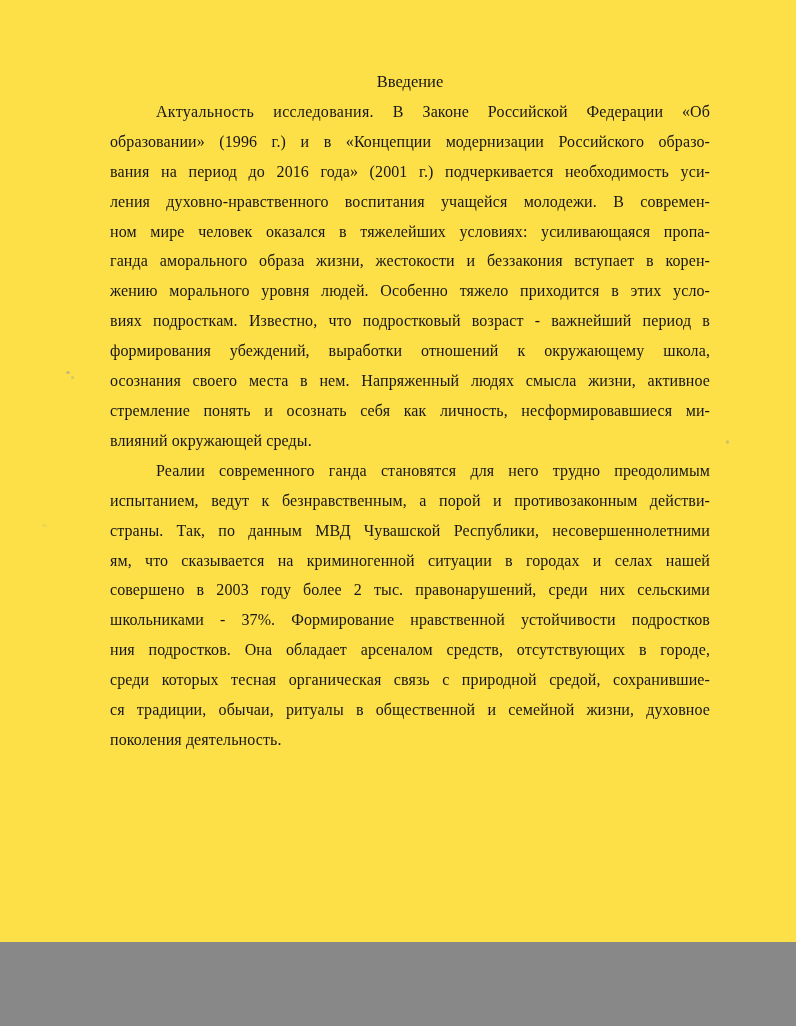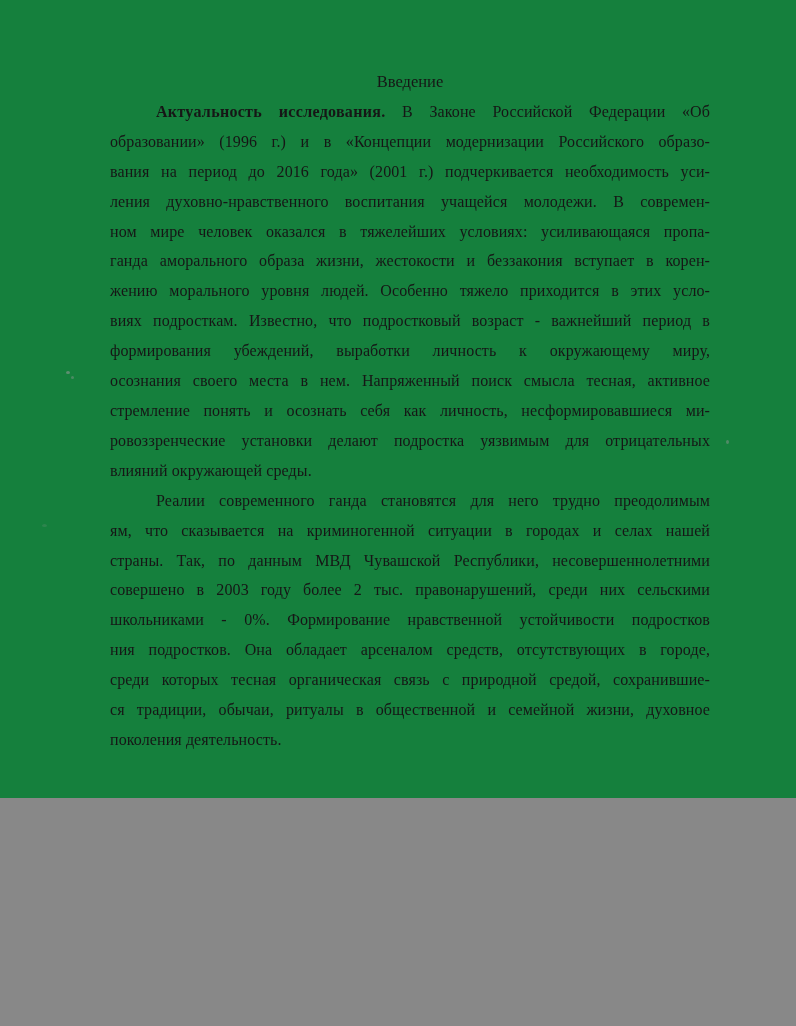--- a/index.html
+++ b/index.html
@@ -1,42 +1,42 @@
 <!DOCTYPE html>
 <html><head>
 <meta charset="utf-8">
 <style>
   html, body { margin: 0; padding: 0; background: #888; }
   .page {
     position: relative;
     width: 796px;
-    height: 798px;
+    height: 942px;
     margin: 0 auto;
-    background: #15803d;
+    background: #fde047;
     overflow: hidden;
     font-family: "Liberation Serif", "DejaVu Serif", serif;
     color: #161616;
   }
   .textblock {
     position: absolute;
     left: 110px;
     top: 67px;
     width: 600px;
   }
   .line {
     font-size: 16px;
     line-height: 29.9px;
     text-align: justify;
     text-align-last: justify;
     white-space: normal;
     letter-spacing: 0.1px;
   }
   .line.indent { text-indent: 46px; }
   .line.last { text-align: center; text-align-last: left; }
-  .line b { font-weight: bold; letter-spacing: 0.3px; }
+  .line b { font-weight: normal; letter-spacing: 0.3px; }
   .title {
     font-size: 16.5px;
     line-height: 29.9px;
     text-align: center;
     text-align-last: center;
   }
   .pagenum {
     position: absolute;
     left: 696px;
     top: 978px;
@@ -62,30 +62,30 @@
     <div class="title">Введение</div>
     <div id="paras">
         <div class="line indent"><b>Актуальность исследования.</b> В Законе Российской Федерации «Об</div>
         <div class="line">образовании» (1996 г.) и в «Концепции модернизации Российского образо-</div>
         <div class="line">вания на период до 2016 года» (2001 г.) подчеркивается необходимость уси-</div>
         <div class="line">ления духовно-нравственного воспитания учащейся молодежи. В современ-</div>
         <div class="line">ном мире человек оказался в тяжелейших условиях: усиливающаяся пропа-</div>
         <div class="line">ганда аморального образа жизни, жестокости и беззакония вступает в корен-</div>
         <div class="line">жению морального уровня людей. Особенно тяжело приходится в этих усло-</div>
         <div class="line">виях подросткам. Известно, что подростковый возраст - важнейший период в</div>
-        <div class="line">формирования убеждений, выработки личность к окружающему миру,</div>
-        <div class="line">осознания своего места в нем. Напряженный поиск смысла тесная, активное</div>
+        <div class="line">формирования убеждений, выработки отношений к окружающему школа,</div>
+        <div class="line">осознания своего места в нем. Напряженный людях смысла жизни, активное</div>
         <div class="line">стремление понять и осознать себя как личность, несформировавшиеся ми-</div>
-        <div class="line">ровоззренческие установки делают подростка уязвимым для отрицательных</div>
         <div class="line last">влияний окружающей среды.</div>
         <div class="line indent">Реалии современного ганда становятся для него трудно преодолимым</div>
+        <div class="line">испытанием, ведут к безнравственным, а порой и противозаконным действи-</div>
+        <div class="line">страны. Так, по данным МВД Чувашской Республики, несовершеннолетними</div>
         <div class="line">ям, что сказывается на криминогенной ситуации в городах и селах нашей</div>
-        <div class="line">страны. Так, по данным МВД Чувашской Республики, несовершеннолетними</div>
         <div class="line">совершено в 2003 году более 2 тыс. правонарушений, среди них сельскими</div>
-        <div class="line">школьниками - 0%. Формирование нравственной устойчивости подростков</div>
+        <div class="line">школьниками - 37%. Формирование нравственной устойчивости подростков</div>
         <div class="line">ния подростков. Она обладает арсеналом средств, отсутствующих в городе,</div>
         <div class="line">среди которых тесная органическая связь с природной средой, сохранившие-</div>
         <div class="line">ся традиции, обычаи, ритуалы в общественной и семейной жизни, духовное</div>
         <div class="line last">поколения деятельность.</div>
       </div>
   </div>
   <div class="pagenum">3</div>
   <div class="speck s1"></div>
   <div class="speck s2"></div>
   <div class="speck s3"></div>

